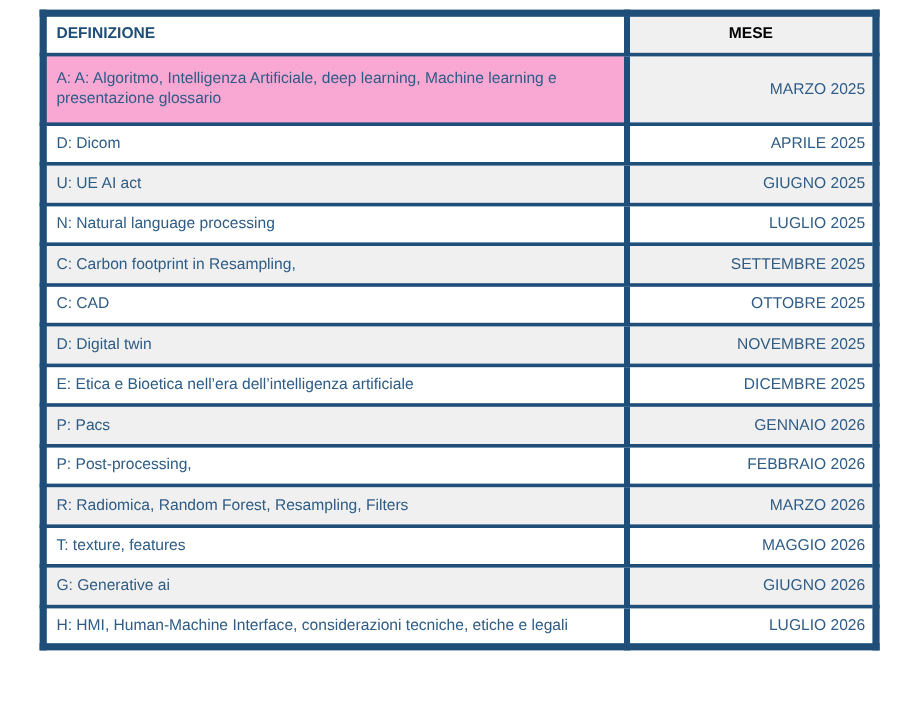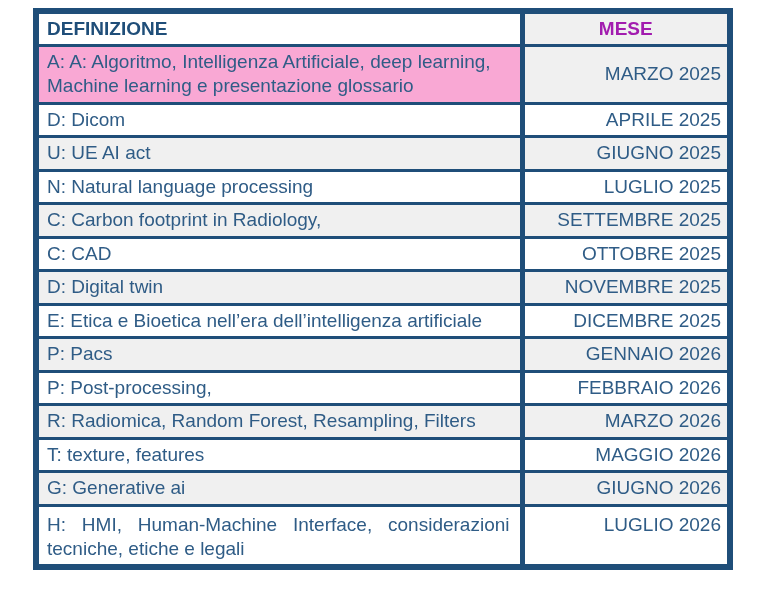--- a/index.html
+++ b/index.html
@@ -30,42 +30,42 @@
   }
   table.schedule {
     border-width: 6px;
   }
   table.schedule th:first-child,
   table.schedule td:first-child {
     border-right-width: 5px;
   }
   th, td {
     box-sizing: border-box;
-    font-size: 19px;
+    font-size: 13px;
     line-height: 1.28;
     color: #2F5C86;
     vertical-align: middle;
     background: #ffffff;
   }
   col.def-col  { width: 486px; }
   col.mese-col { width: 208px; }
 
   thead tr { height: 34px; }
   thead th.def {
     text-align: left;
     padding: 2px 10px 2px 8px;
     font-weight: bold;
     color: #1F4E79;
     background: #ffffff;
   }
   thead th.mese {
     text-align: center;
     padding: 2px 6px;
     font-weight: bold;
-    color: #a21caf;
+    color: #000000;
     background: #F0F0F0;
   }
 
   tbody tr { height: 33.5px; }
   tbody tr.tall { height: 58px; }
   td.def {
     text-align: left;
     padding: 3px 10px 3px 8px;
   }
   td.mese {
@@ -113,21 +113,21 @@
       <td class="def">U: UE AI act</td>
       <td class="mese">GIUGNO 2025</td>
     </tr>
 
     <tr>
       <td class="def">N: Natural language processing</td>
       <td class="mese">LUGLIO 2025</td>
     </tr>
 
     <tr>
-      <td class="def">C: Carbon footprint in Radiology,</td>
+      <td class="def">C: Carbon footprint in Resampling,</td>
       <td class="mese">SETTEMBRE 2025</td>
     </tr>
 
     <tr>
       <td class="def">C: CAD</td>
       <td class="mese">OTTOBRE 2025</td>
     </tr>
 
     <tr>
       <td class="def">D: Digital twin</td>

